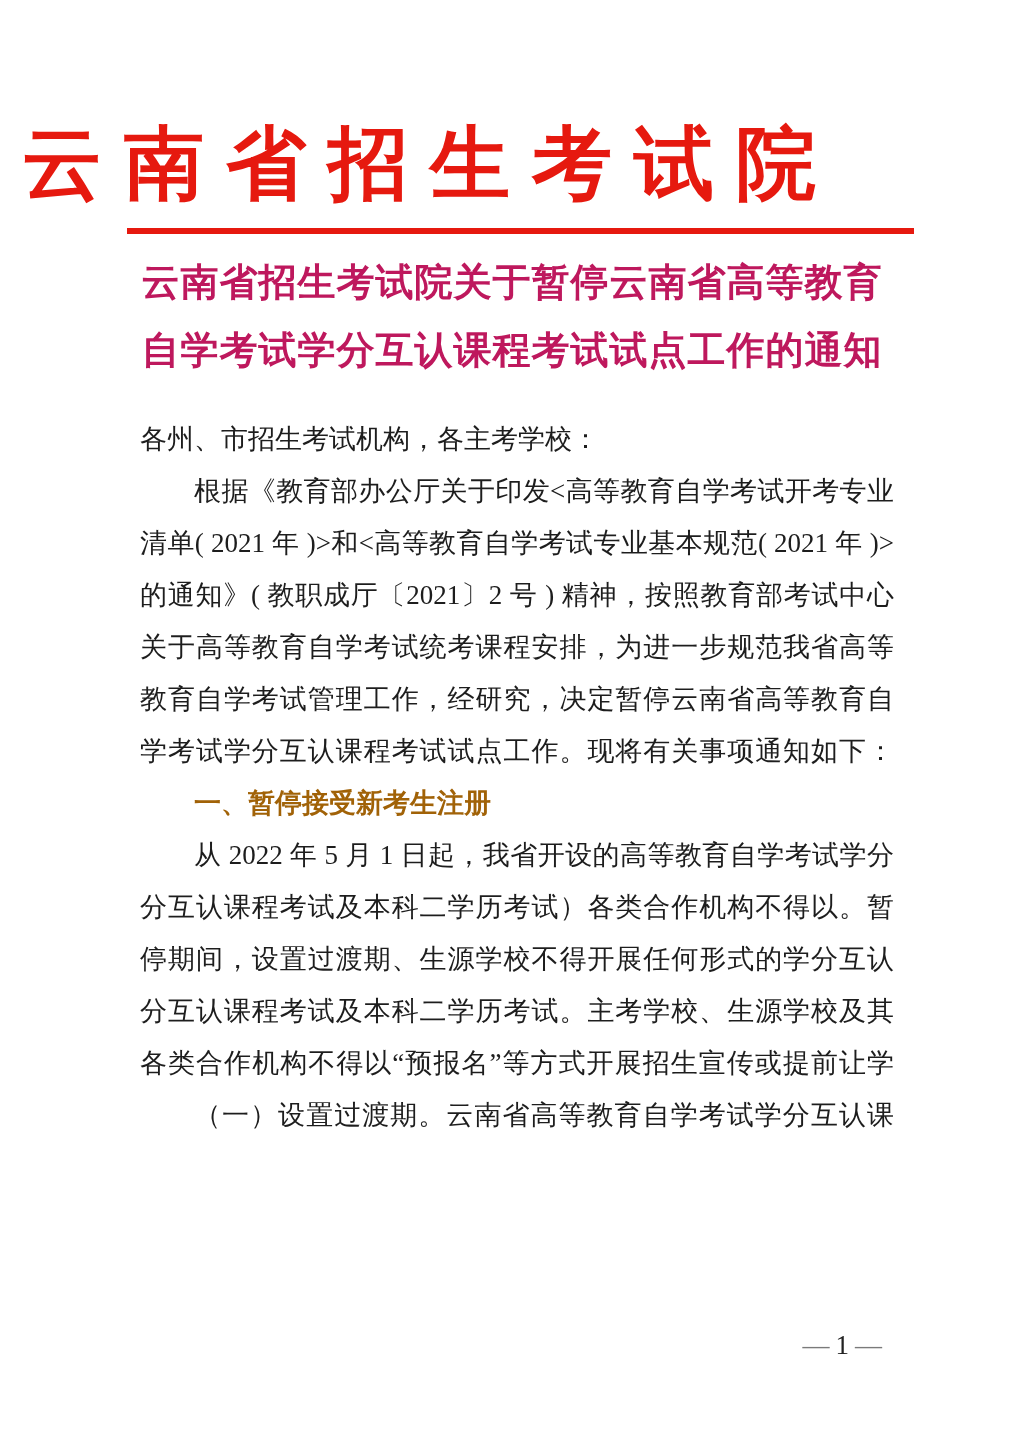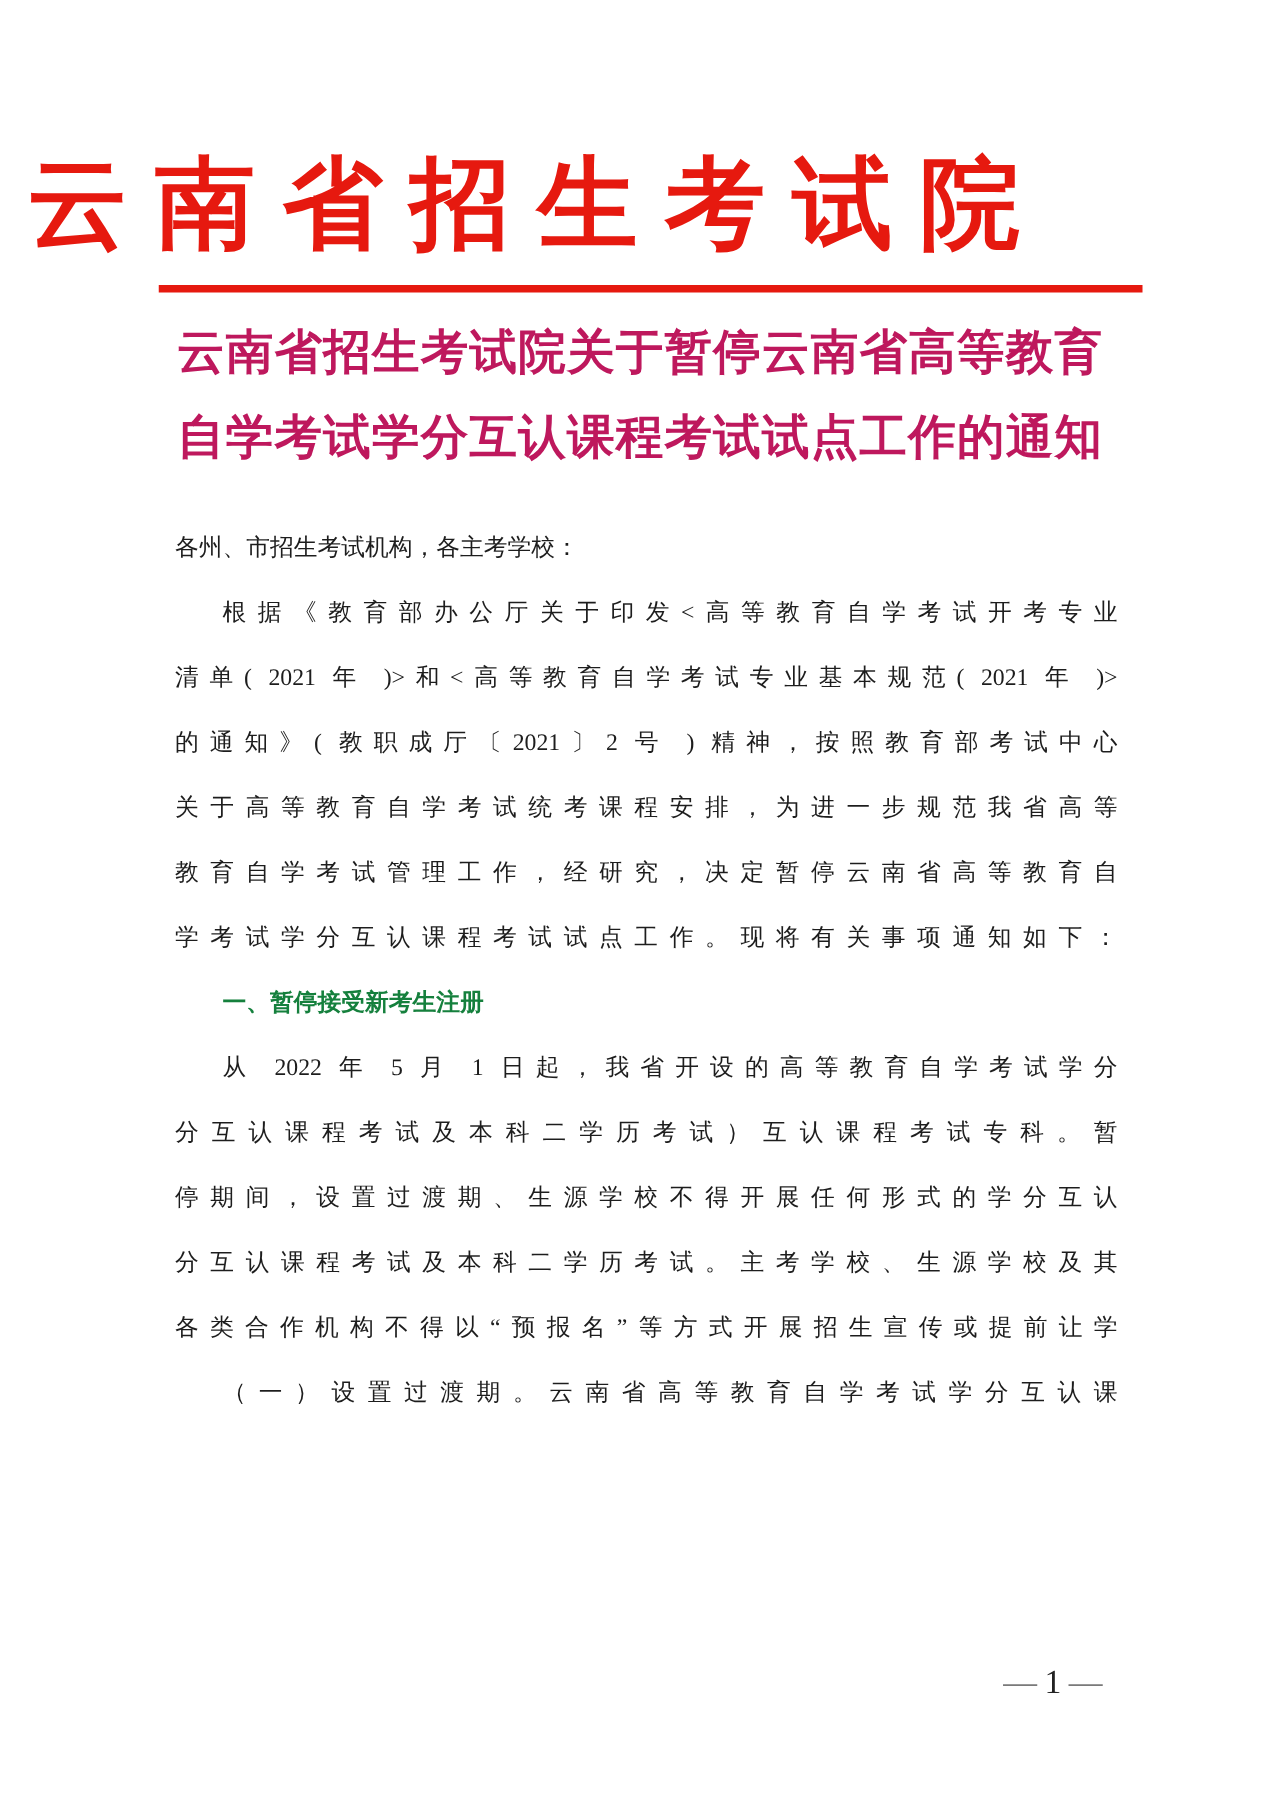--- a/index.html
+++ b/index.html
@@ -47,33 +47,33 @@
   }
   .body-text {
     position: absolute;
     top: 413px;
     left: 140px;
     width: 754px;
   }
   .line {
     height: 52px;
     line-height: 52px;
-    font-size: 19px;
+    font-size: 27px;
     overflow: hidden;
     text-align: left;
   }
   .line.indent { text-indent: 2em; }
   .line.j {
     text-align: justify;
     text-align-last: justify;
   }
   .line.heading {
     font-family: "Liberation Sans", sans-serif;
     font-weight: bold;
-    color: #15803d;
+    color: #a16207;
     text-align: left;
     text-align-last: left;
   }
   .page-number {
     position: absolute;
     top: 1330px;
     right: 136px;
     font-size: 27px;
     line-height: 30px;
     color: #222222;
@@ -101,21 +101,21 @@
   <div class="body-text">
     <div class="line">各州、市招生考试机构，各主考学校：</div>
     <div class="line indent j">根据《教育部办公厅关于印发&lt;高等教育自学考试开考专业</div>
     <div class="line j">清单( 2021 年 )&gt;和&lt;高等教育自学考试专业基本规范( 2021 年 )&gt;</div>
     <div class="line j">的通知》( 教职成厅〔2021〕2 号 ) 精神，按照教育部考试中心</div>
     <div class="line j">关于高等教育自学考试统考课程安排，为进一步规范我省高等</div>
     <div class="line j">教育自学考试管理工作，经研究，决定暂停云南省高等教育自</div>
     <div class="line j">学考试学分互认课程考试试点工作。现将有关事项通知如下：</div>
     <div class="line indent heading">一、暂停接受新考生注册</div>
     <div class="line indent j">从 2022 年 5 月 1 日起，我省开设的高等教育自学考试学分</div>
-    <div class="line j">分互认课程考试及本科二学历考试）互认课程考试专科。暂</div>
+    <div class="line j">分互认课程考试及本科二学历考试）各类合作机构不得以。暂</div>
     <div class="line j">停期间，设置过渡期、生源学校不得开展任何形式的学分互认</div>
     <div class="line j">分互认课程考试及本科二学历考试。主考学校、生源学校及其</div>
     <div class="line j">各类合作机构不得以“预报名”等方式开展招生宣传或提前让学</div>
     <div class="line indent j">（一）设置过渡期。云南省高等教育自学考试学分互认课</div>
   </div>
 
   <div class="page-number">
     <span class="dash">—</span><span>1</span><span class="dash">—</span>
   </div>
 

